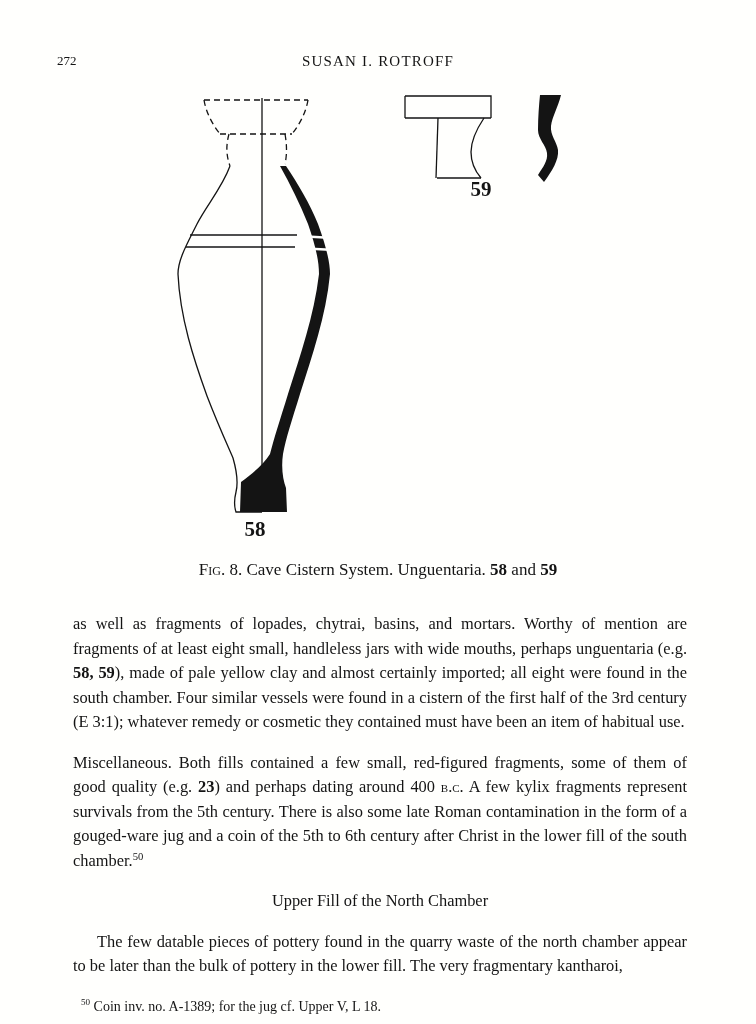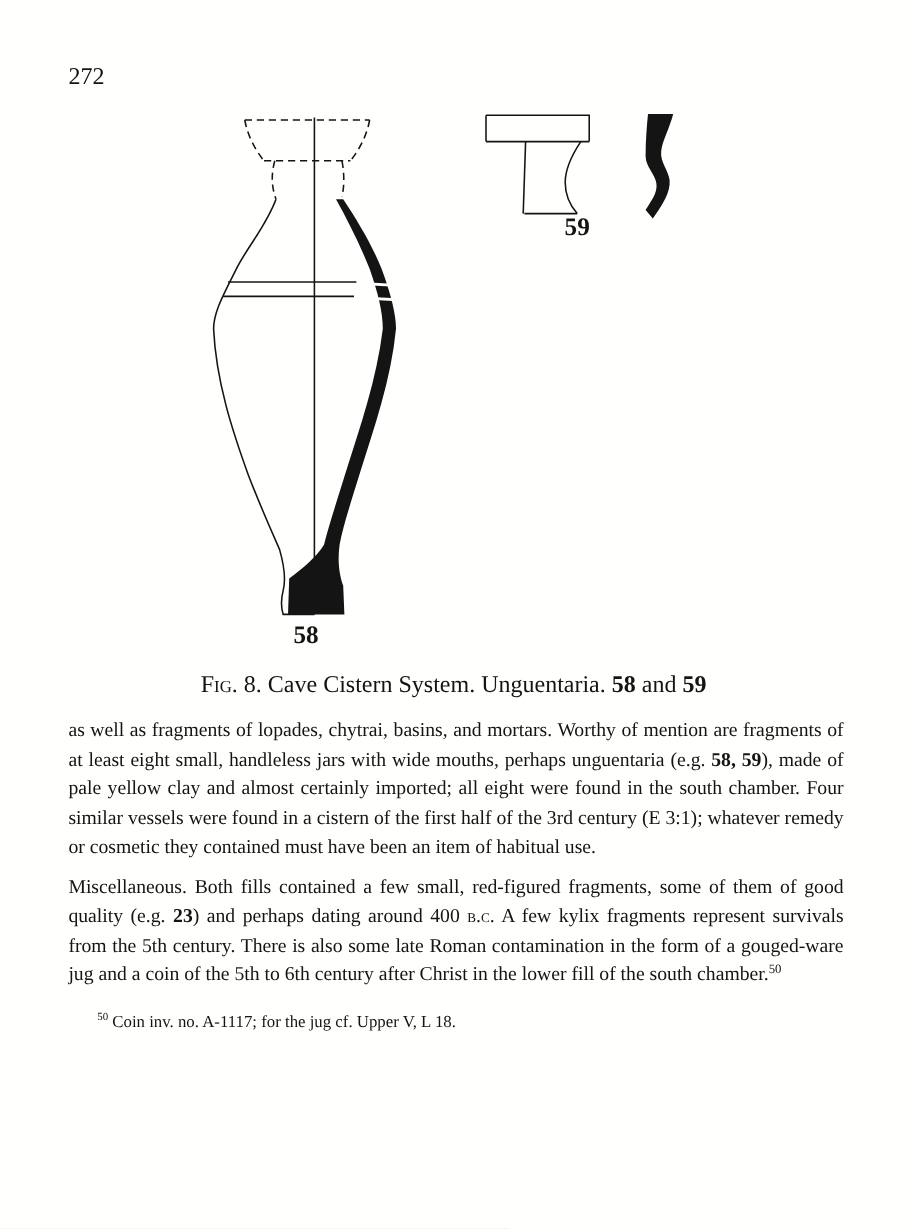--- a/index.html
+++ b/index.html
@@ -7,51 +7,52 @@
     position:relative;
     width:756px;height:1024px;
     margin:0 auto;
     background:#fffffd;
     color:#141414;
     font-family:"Liberation Serif", serif;
     overflow:hidden;
   }
   
   .header{position:absolute;top:53px;left:0;right:0;height:22px;}
-  .page-num{position:absolute;left:57px;top:0;font-size:20px;}
+  .page-num{position:absolute;left:57px;top:0;font-size:13px;}
   .running-head{text-align:center;font-size:15px;letter-spacing:1.2px;}
   
   .figure{position:absolute;left:140px;top:92px;width:460px;height:462px;}
-  .caption{position:absolute;top:560px;left:0;right:0;text-align:center;font-size:20px;}
+  .caption{position:absolute;top:560px;left:0;right:0;text-align:center;font-size:17px;}
   
   .textblock{
     position:absolute;top:596px;left:57px;width:646px;
     font-size:16.4px;line-height:24.5px;text-align:justify;
   }
-  .textblock p{margin:0;}
+  .textblock p{margin:16px;}
   .p2{margin-top:8px !important;}
   .section-heading{
     font-size:16.4px;font-weight:normal;text-align:center;
     margin:8px 0 3px 0;
   }
   .p3{text-indent:24px;}
   .footnote{margin-top:18px;font-size:14px;line-height:19px;text-indent:24px;}
   
   .r-b{font-weight:bold;}
   .r-i{}
   .r-sc{font-variant:small-caps;}
   .r-sup{vertical-align:super;font-size:0.65em;line-height:0;}
 </style>
 </head>
 <body>
 
 <div class="page">
 
   <div class="header">
     <span class="page-num">272</span>
+    <div class="running-head">SUSAN I. ROTROFF</div>
   </div>
 
   <div class="figure">
     <svg width="446" height="462" viewBox="0 0 446 462" xmlns="http://www.w3.org/2000/svg">
 
       <g fill="none" stroke="#141414" stroke-width="1.3">
 
         <line x1="122" y1="6" x2="122" y2="420"></line>
 
         <g stroke-dasharray="6 4">
@@ -89,16 +90,18 @@
       <text x="115" y="444" text-anchor="middle" font-family="Liberation Serif, serif" font-size="21" font-weight="bold" fill="#141414">58</text>
       <text x="341" y="104" text-anchor="middle" font-family="Liberation Serif, serif" font-size="21" font-weight="bold" fill="#141414">59</text>
     </svg>
   </div>
 
   <div class="caption"><span class="r-sc">Fig. </span><span>8. Cave Cistern System. Unguentaria. </span><span class="r-b">58</span><span> and </span><span class="r-b">59</span></div>
 
   <div class="textblock">
     <p class="p1"><span>as well as fragments of lopades, chytrai, basins, and mortars. Worthy of mention are fragments of at least eight small, handleless jars with wide mouths, perhaps unguentaria (e.g. </span><span class="r-b">58, 59</span><span>), made of pale yellow clay and almost certainly imported; all eight were found in the south chamber. Four similar vessels were found in a cistern of the first half of the 3rd century (E 3:1); whatever remedy or cosmetic they contained must have been an item of habitual use.</span></p>
     <p class="p2"><span class="r-i">Miscellaneous</span><span>. Both fills contained a few small, red-figured fragments, some of them of good quality (e.g. </span><span class="r-b">23</span><span>) and perhaps dating around 400 </span><span class="r-sc">b.c.</span><span> A few kylix fragments represent survivals from the 5th century. There is also some late Roman contamination in the form of a gouged-ware jug and a coin of the 5th to 6th century after Christ in the lower fill of the south chamber.</span><span class="r-sup">50</span></p>
-    <div class="footnote"><span class="r-sup">50</span><span> Coin inv. no. A-1117; for the jug cf. </span><span class="r-i">Upper</span><span> V, L 18.</span></div>
+    <h2 class="section-heading">Upper Fill of the North Chamber</h2>
+    <p class="p3"><span>The few datable pieces of pottery found in the quarry waste of the north chamber appear to be later than the bulk of pottery in the lower fill. The very fragmentary kantharoi,</span></p>
+    <div class="footnote"><span class="r-sup">50</span><span> Coin inv. no. A-1389; for the jug cf. </span><span class="r-i">Upper</span><span> V, L 18.</span></div>
   </div>
 
 </div>
 
 </body></html>

